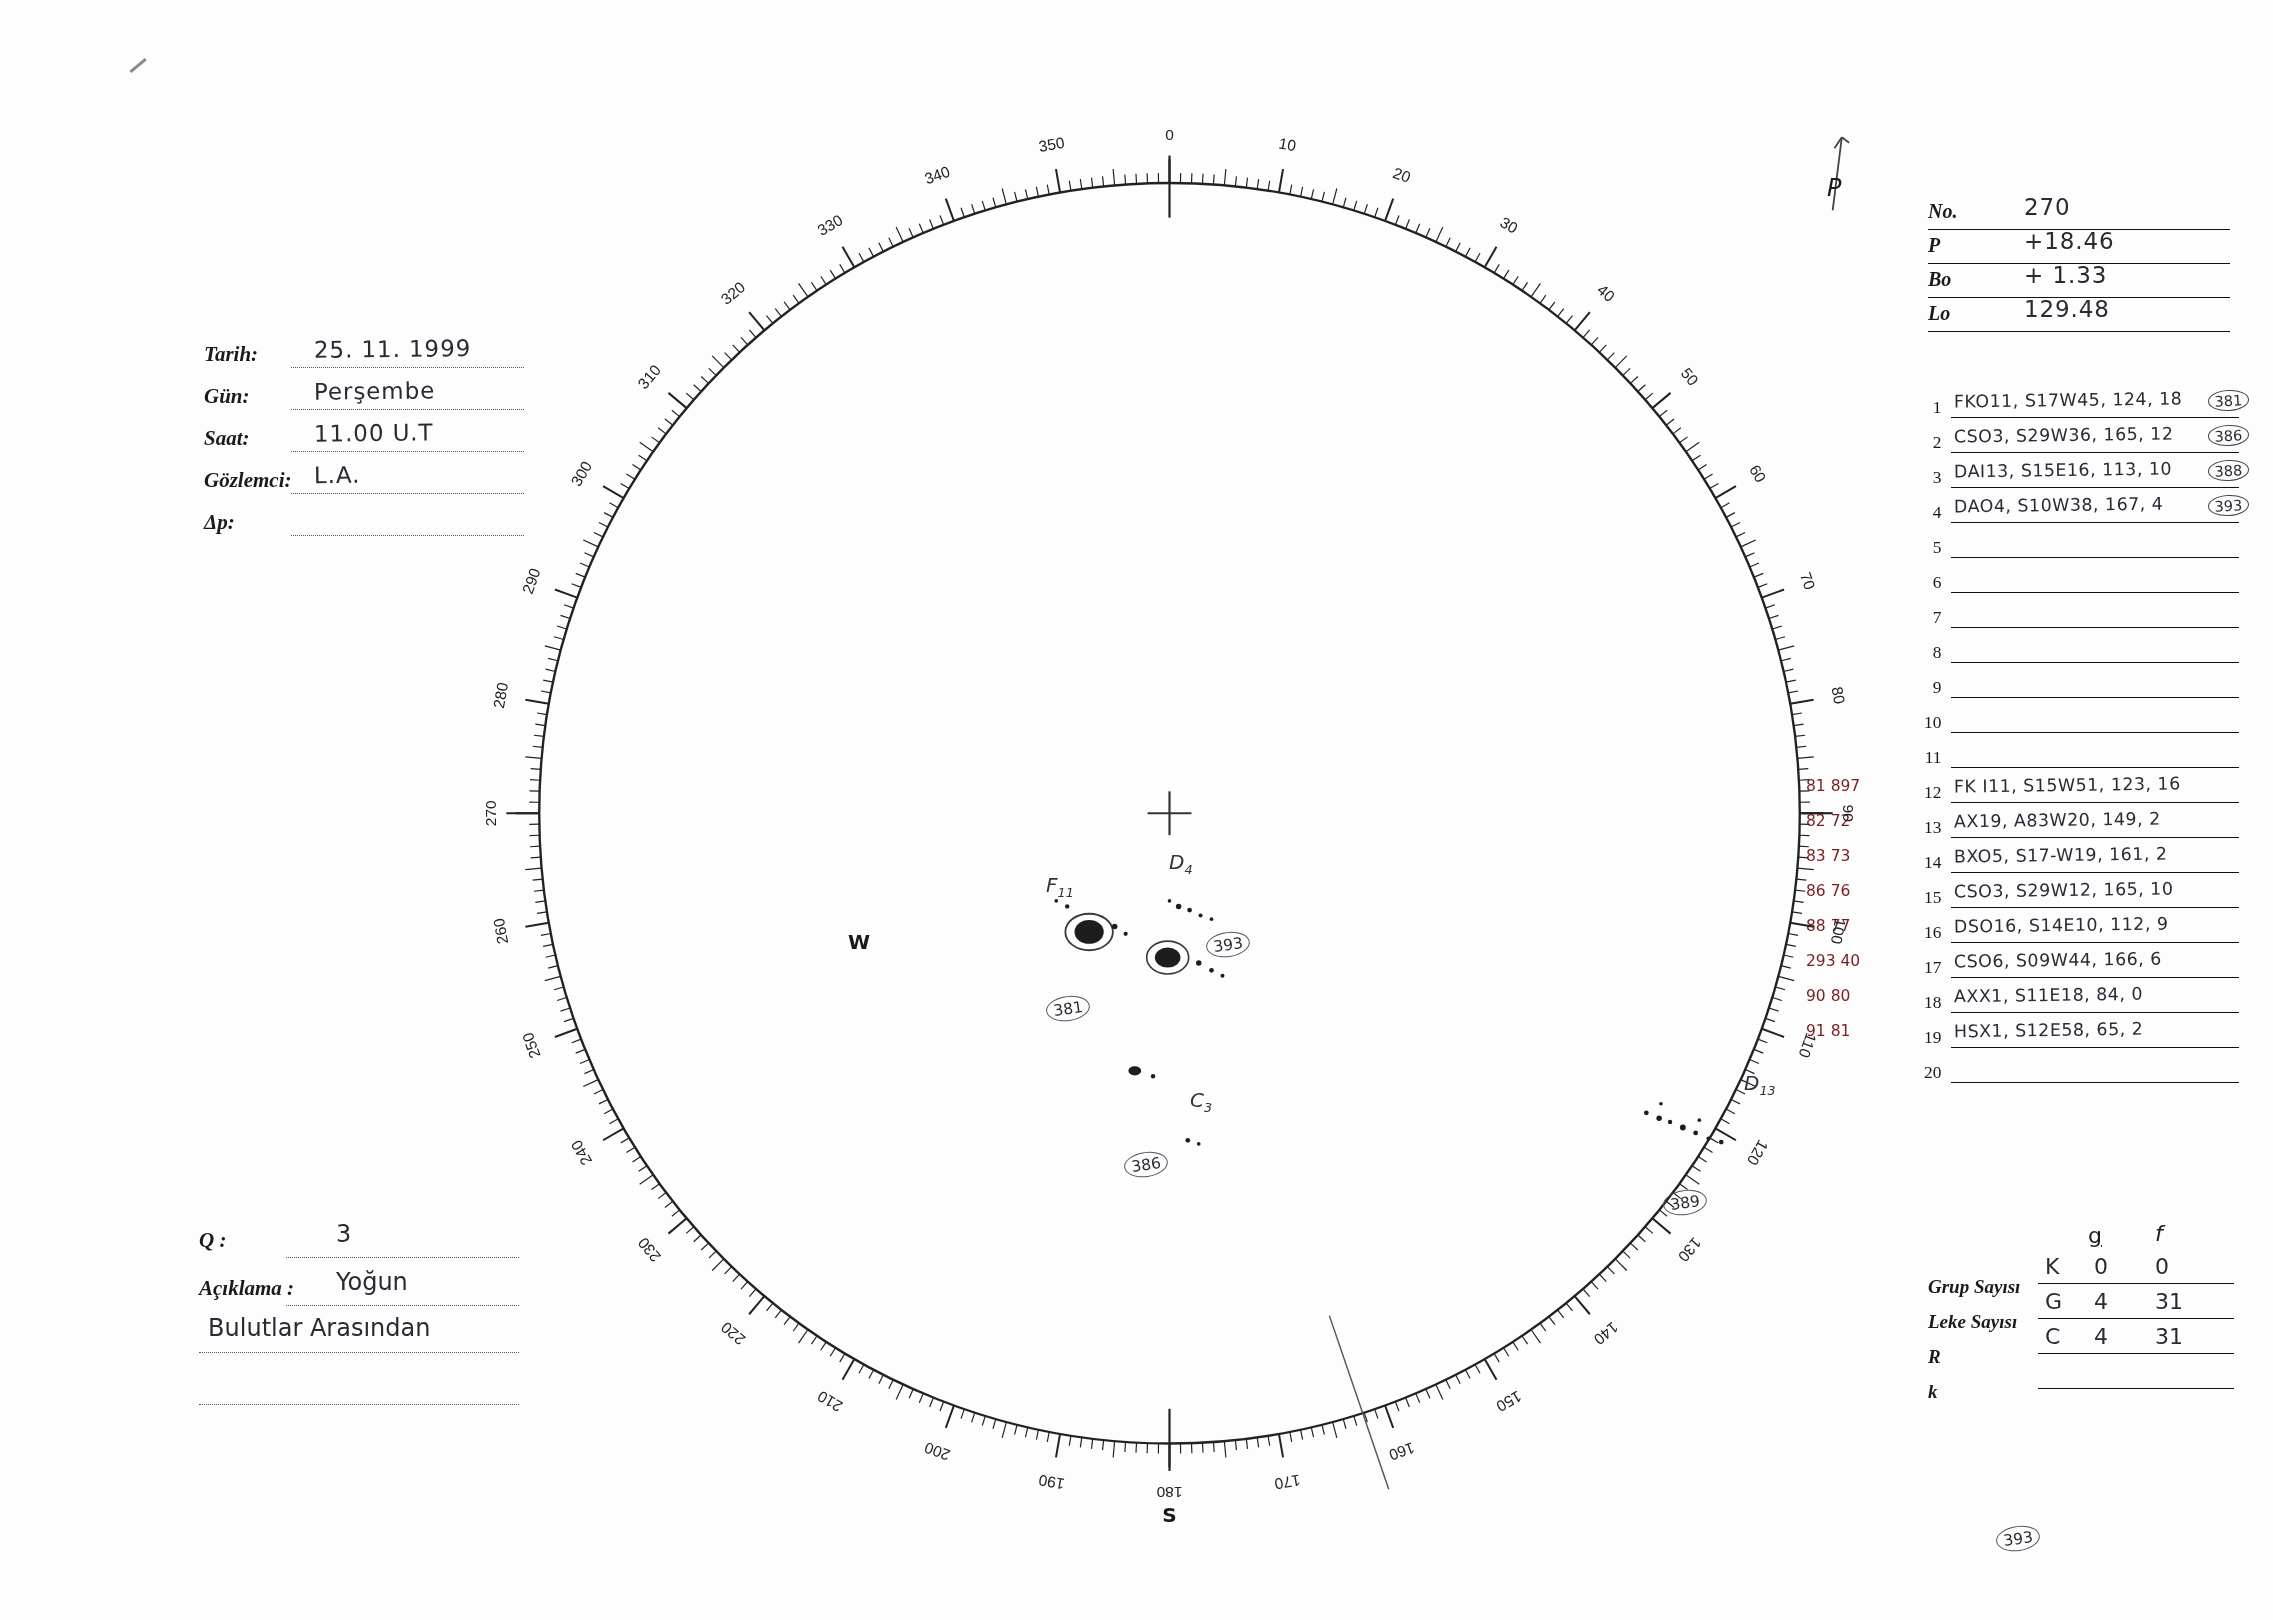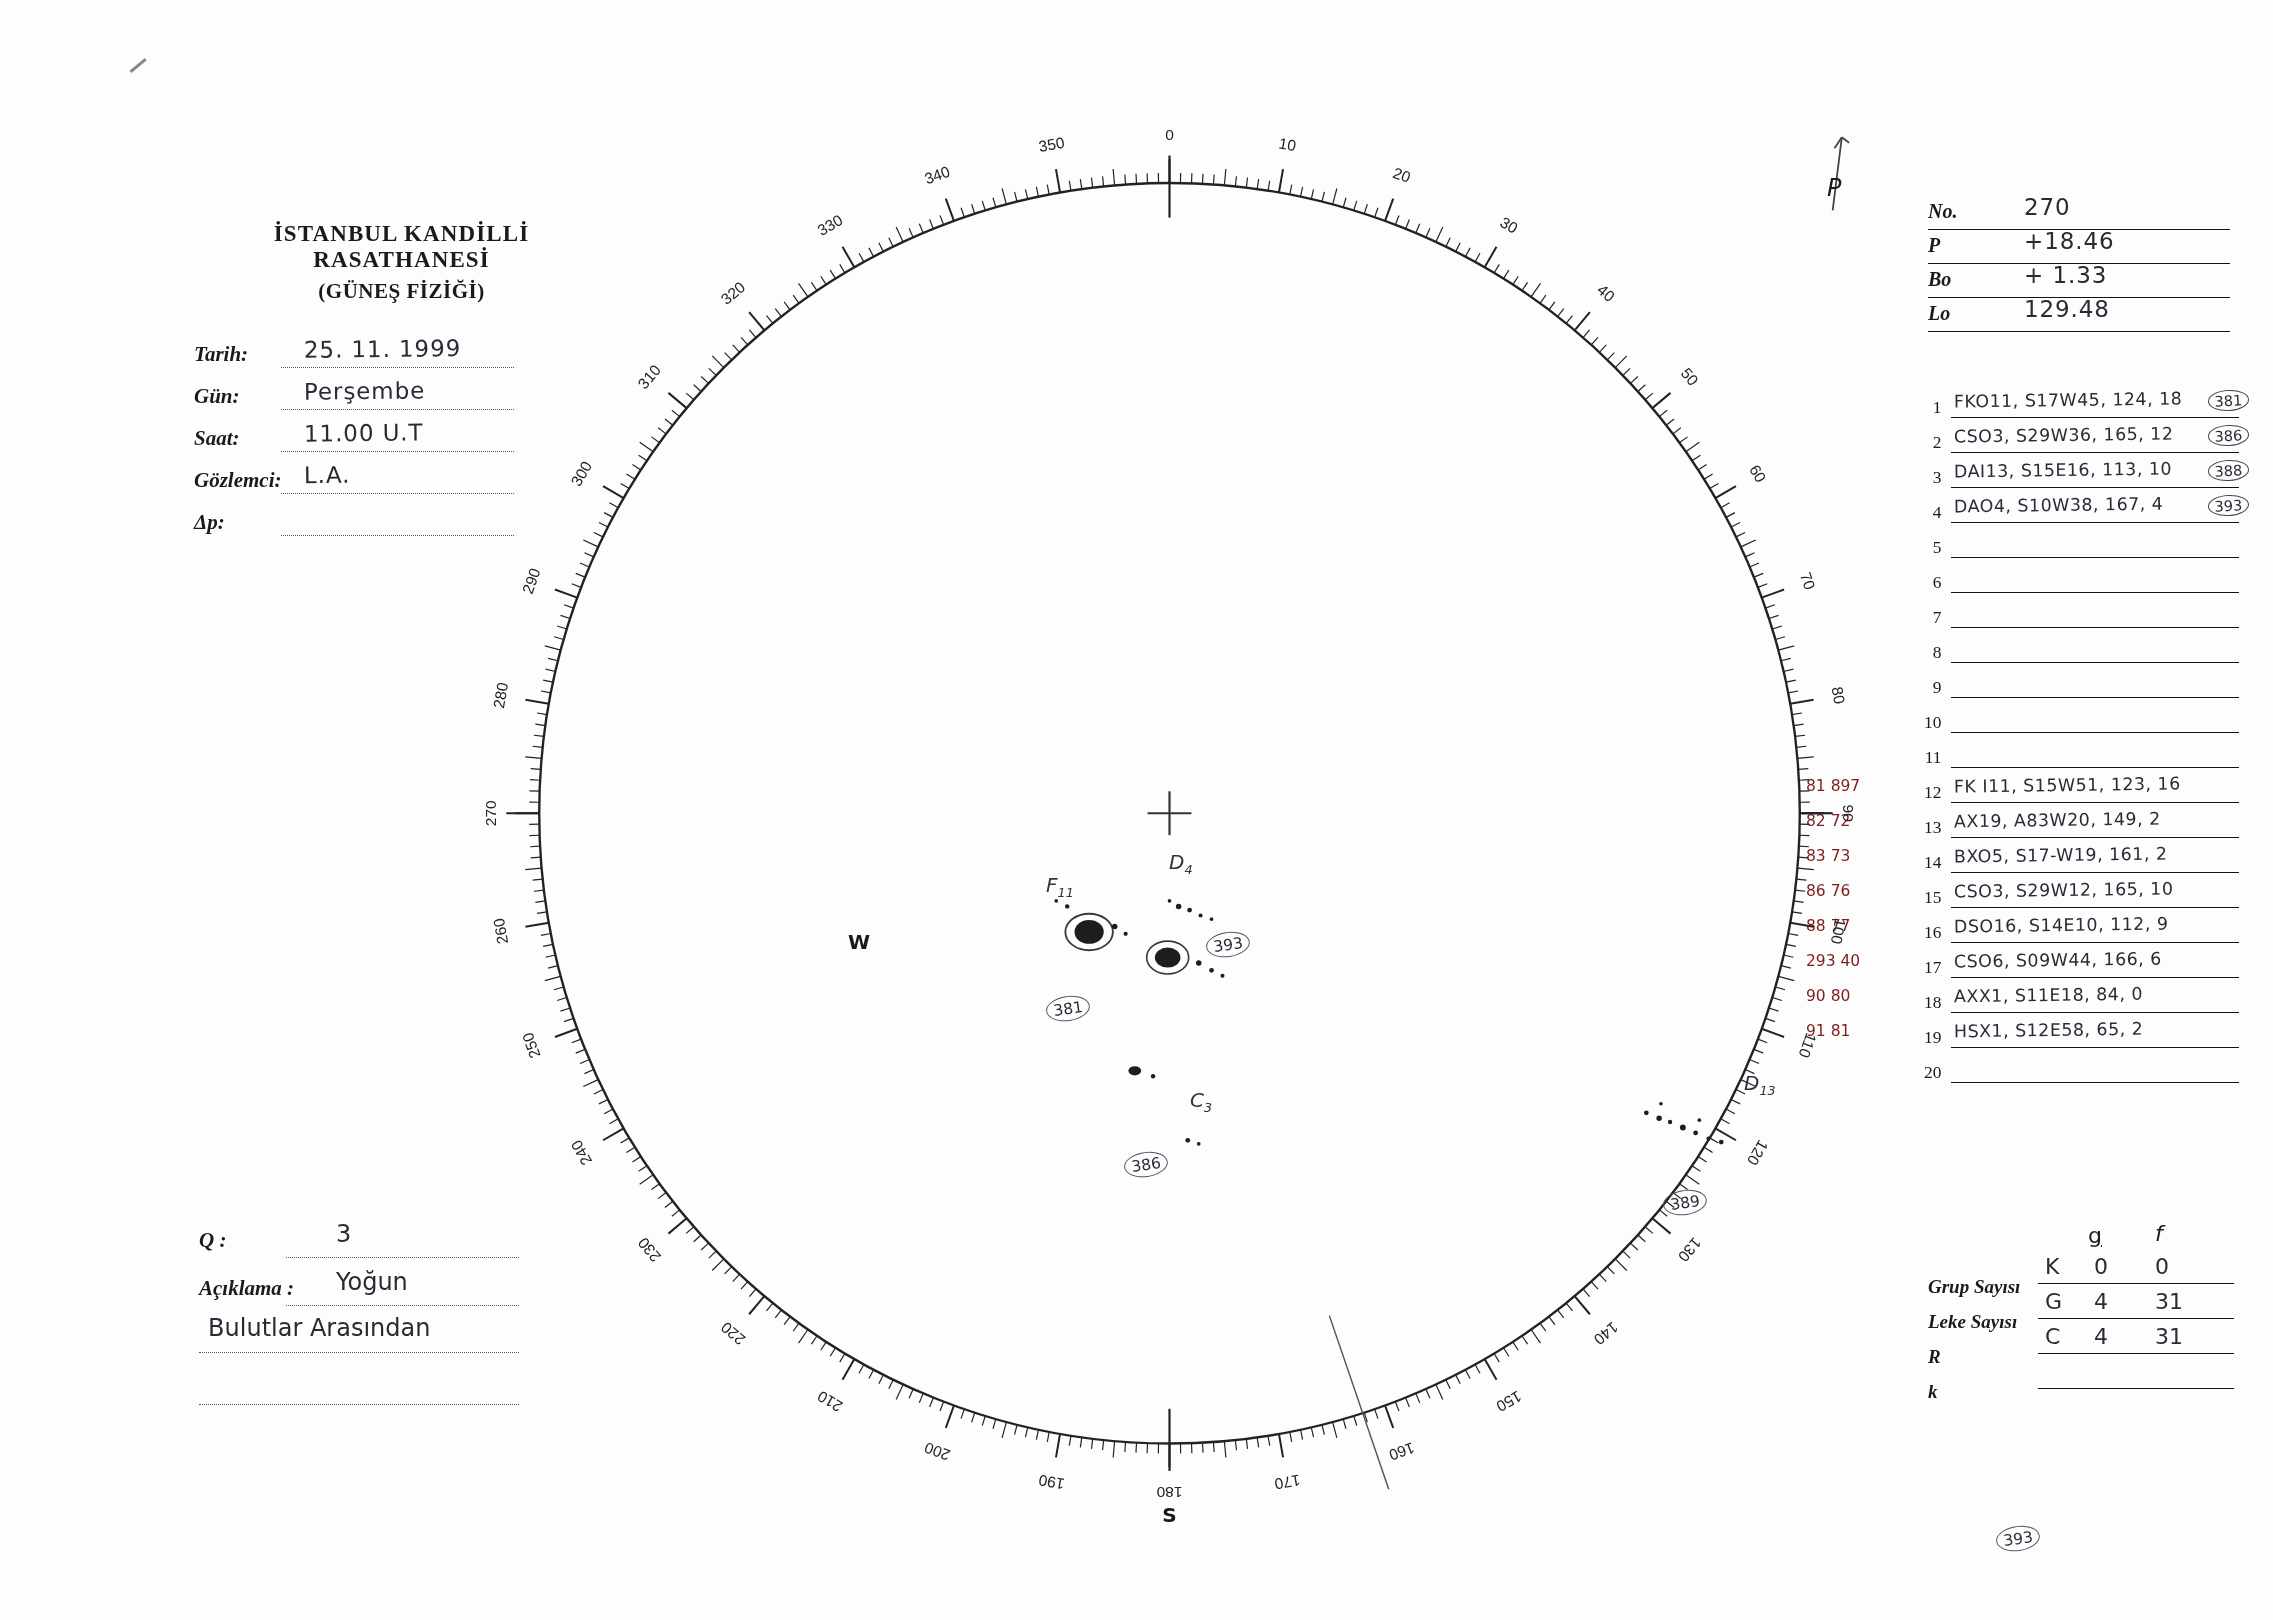--- a/index.html
+++ b/index.html
@@ -46,20 +46,21 @@
   
   .form-left {
     position: absolute;
     left: 194px;
     top: 336px;
     width: 338px;
   }
   .frow {
     position: relative;
     height: 42px;
+    margin-left: 10px;
   }
   .flabel {
     position: absolute;
     left: 0;
     top: 5.5px;
     font-style: italic;
     font-weight: 600;
     font-size: 21px;
     font-family: "Liberation Serif", serif;
   }
@@ -283,24 +284,20 @@
     transform: rotate(-40deg);
   }
 </style>
 </head>
 <body>
 
 <div class="sheet">
 
   <div class="corner-mark"></div>
 
-  <div class="org-block">
-    <div class="org-line1">İSTANBUL KANDİLLİ RASATHANESİ</div>
-    <div class="org-line2">(GÜNEŞ FİZİĞİ)</div>
-  </div>
 
   <div class="form-left">
     <div class="frow">
       <span class="flabel">Tarih:</span>
       <span class="fdots"></span>
       <span class="fvalue">25. 11. 1999</span>
     </div>
     <div class="frow">
       <span class="flabel">Gün:</span>
       <span class="fdots"></span>

